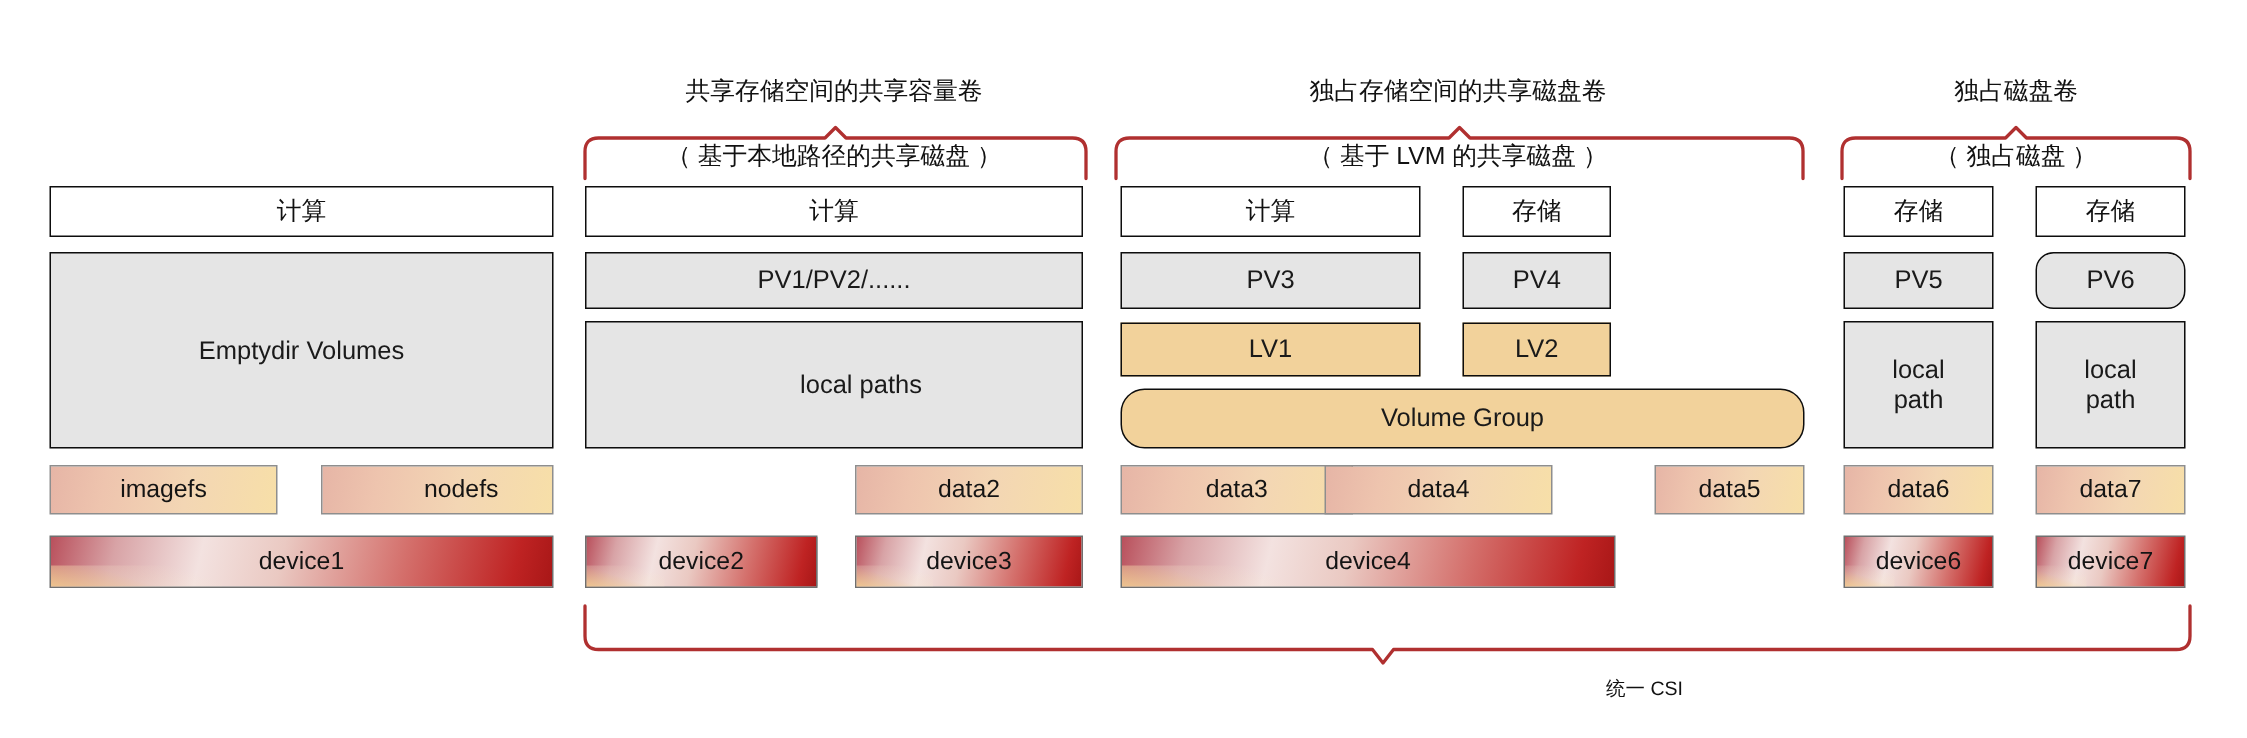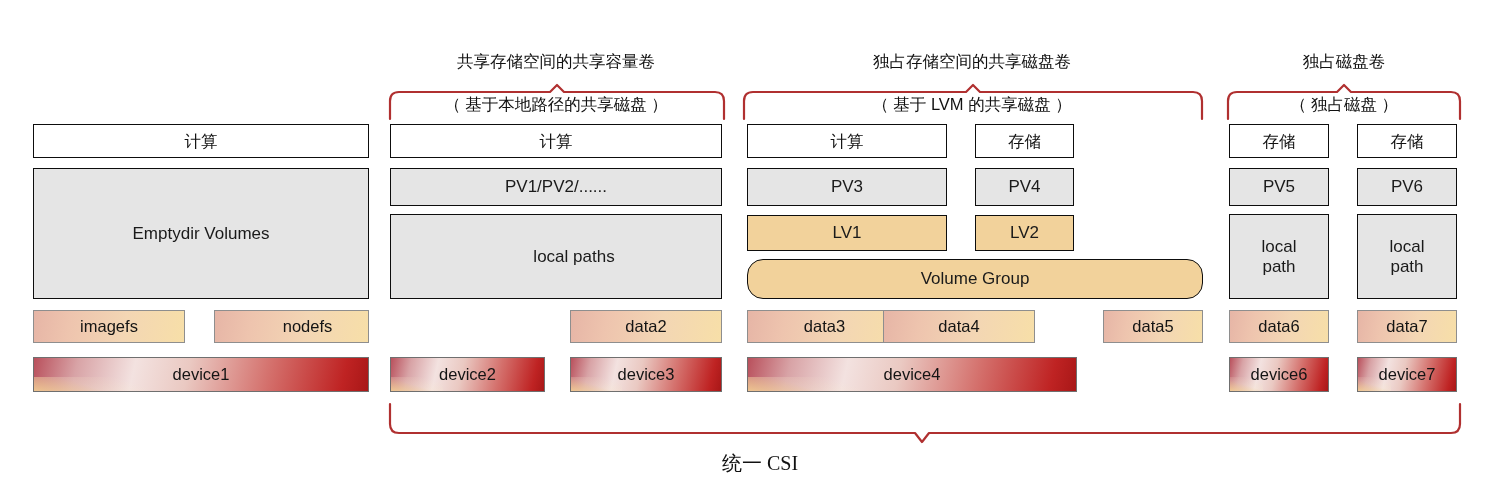--- a/index.html
+++ b/index.html
@@ -54,21 +54,21 @@
         #bf2323 92%,
         #a81717 100%);
     font-size:16.5px;color:#141414;
   }
   .devbar::after{
     content:"";position:absolute;left:0;bottom:0;width:34%;height:42%;
     background:linear-gradient(18deg,rgba(246,214,150,.85) 0%,rgba(250,235,205,.25) 45%,rgba(255,255,255,0) 80%);
     pointer-events:none;
   }
   .footer-label{
-    position:absolute;text-align:left;font-size:20px;color:#111;font-family:Liberation Serif, serif;
+    position:absolute;text-align:right;font-size:13px;color:#111;
   }
 </style>
 </head>
 <body>
 
 <div class="stage">
 
   <div class="grp-caption" style="left:396px;top:30px;width:320px;">
     <div>共享存储空间的共享容量卷</div>
     <div>（ 基于本地路径的共享磁盘 ）</div>
@@ -131,21 +131,21 @@
   <div class="box databar" style="left:747px;top:310px;width:155px;height:33px;">data3</div>
   <div class="box databar" style="left:883px;top:310px;width:152px;height:33px;">data4</div>
   <div class="box databar" style="left:1103px;top:310px;width:100px;height:33px;">data5</div>
 
   <div class="box devbar" style="left:747px;top:357px;width:330px;height:35px;">device4</div>
 
   <div class="box hdr" style="left:1229px;top:124px;width:100px;height:34px;">存储</div>
   <div class="box hdr" style="left:1357px;top:124px;width:100px;height:34px;">存储</div>
 
   <div class="box cream" style="left:1229px;top:168px;width:100px;height:38px;">PV5</div>
-  <div class="box cream" style="left:1357px;top:168px;width:100px;height:38px;">PV6</div>
+  <div class="box cream" style="left:1357px;top:168px;width:100px;height:38px;border-radius:12px;">PV6</div>
 
   <div class="box cream" style="left:1229px;top:214px;width:100px;height:85px;white-space:pre-line;">local
 path</div>
   <div class="box cream" style="left:1357px;top:214px;width:100px;height:85px;white-space:pre-line;">local
 path</div>
 
   <div class="box databar" style="left:1229px;top:310px;width:100px;height:33px;">data6</div>
   <div class="box databar" style="left:1357px;top:310px;width:100px;height:33px;">data7</div>
 
   <div class="box devbar" style="left:1229px;top:357px;width:100px;height:35px;">device6</div>

